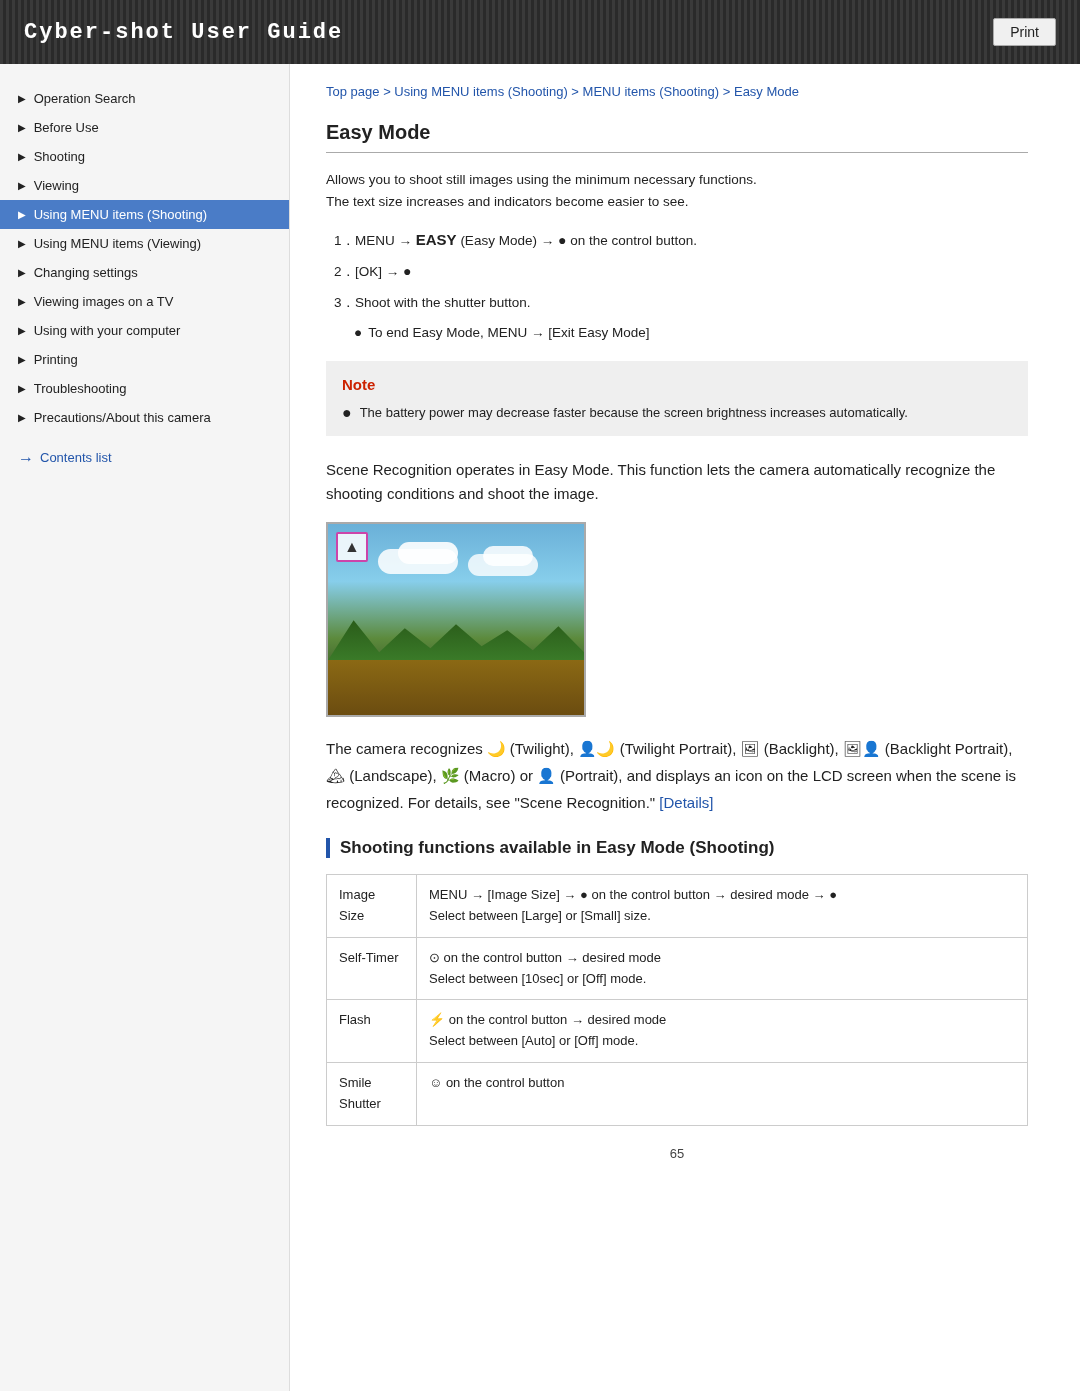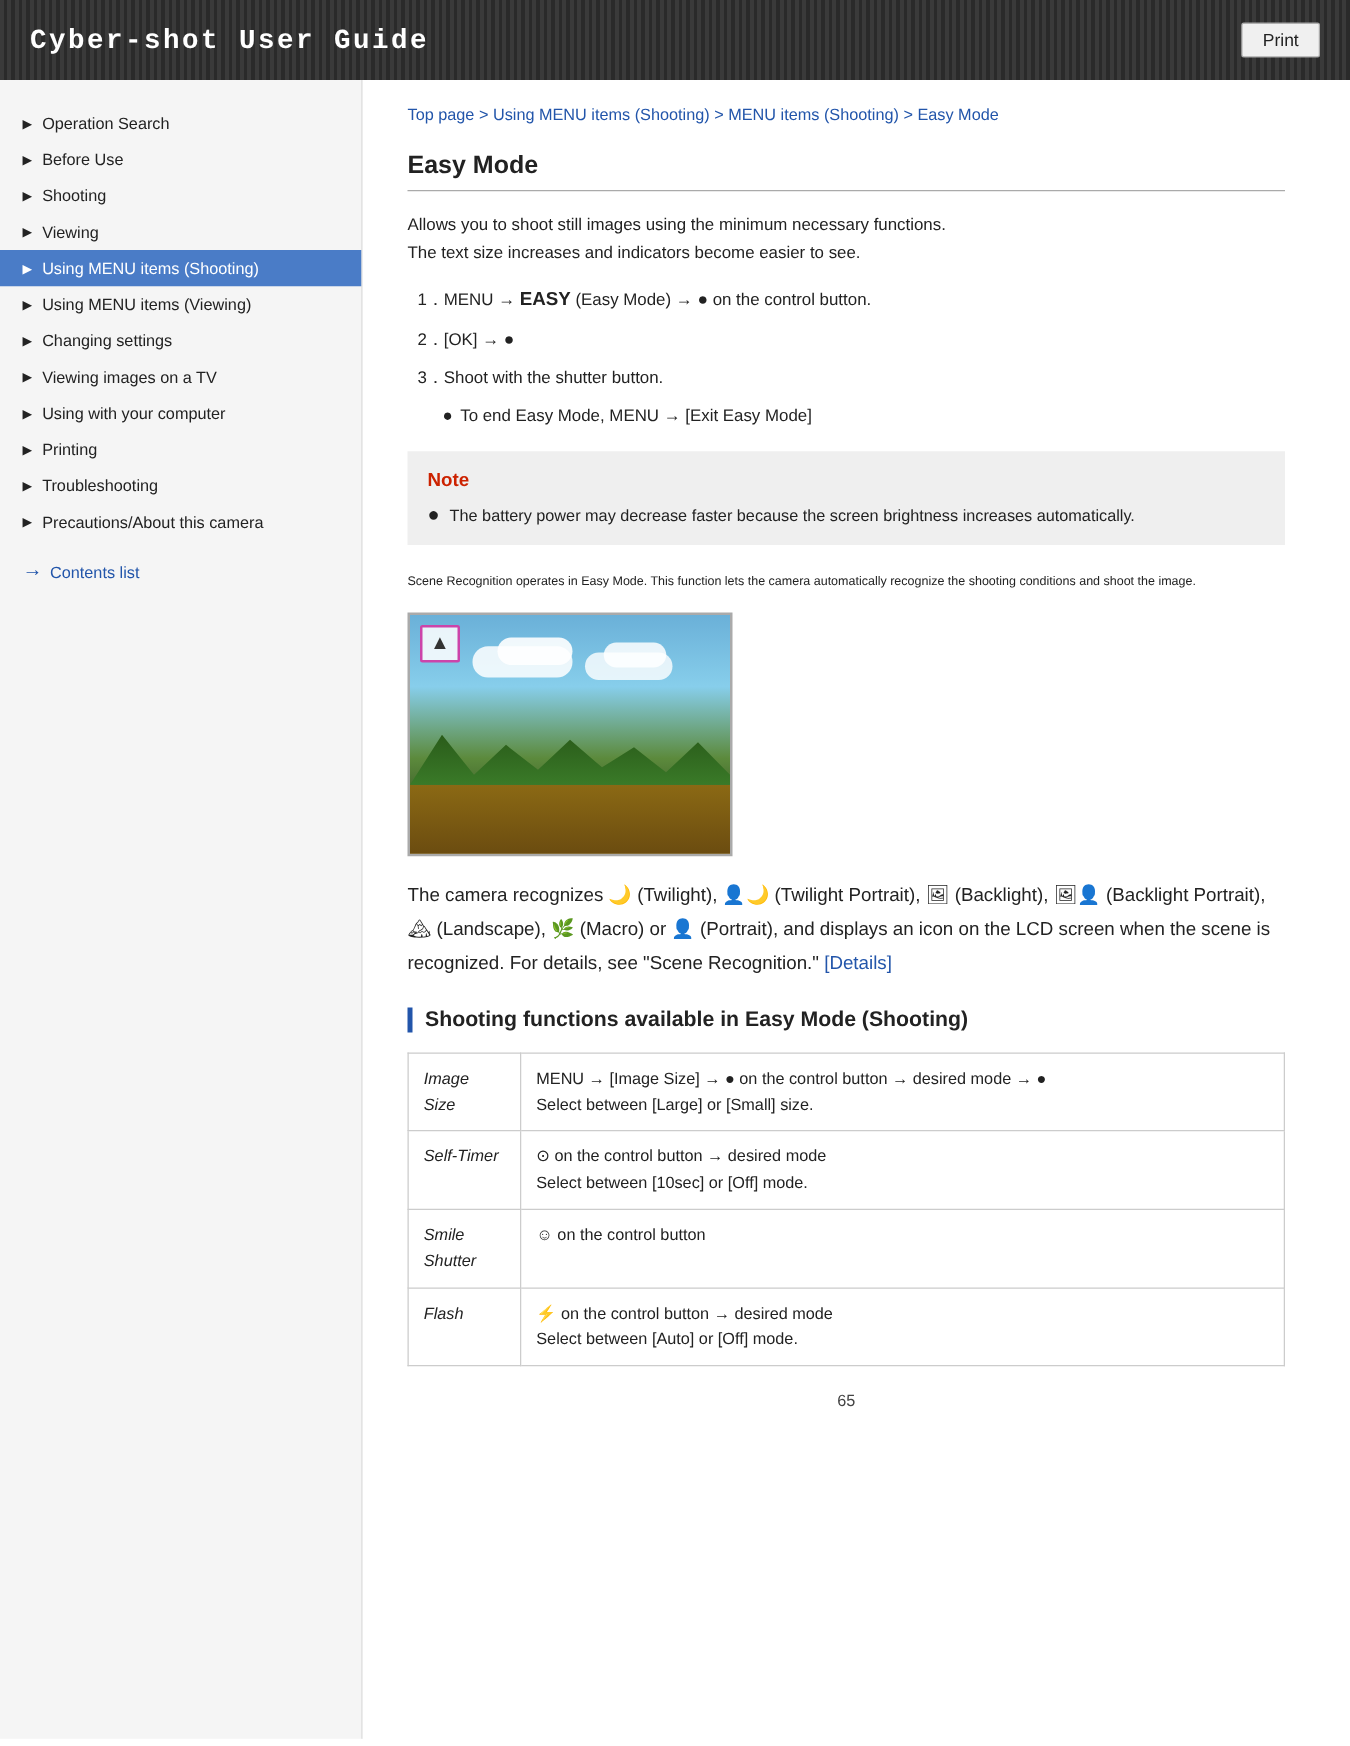--- a/index.html
+++ b/index.html
@@ -167,21 +167,21 @@
     .sub-section-title {
       font-size: 17px;
       font-weight: bold;
       color: #222;
       margin-bottom: 12px;
       border-left: 4px solid #2255aa;
       padding-left: 10px;
     }
 
     .body-text {
-      font-size: 10px;
+      font-size: 15px;
       line-height: 1.6;
       margin-bottom: 4px;
     }
 
     
     .scene-image-container {
       margin: 16px 0 18px 0;
       width: 260px;
       height: 195px;
       border: 2px solid #aaa;
@@ -237,21 +237,20 @@
     .functions-table td {
       border: 1px solid #ccc;
       padding: 10px 12px;
       vertical-align: top;
       line-height: 1.6;
     }
     .functions-table td:first-child {
       width: 90px;
       color: #222;
       font-size: 13px;
-      font-style: italic;
     }
 
     
     .page-number {
       text-align: center;
       padding: 20px 0 10px 0;
       font-size: 13px;
       color: #444;
     }
 
@@ -413,30 +412,30 @@
             </td>
           </tr>
           <tr>
             <td>Self-Timer</td>
             <td>
               <div>⊙ on the control button → desired mode</div>
               <div>Select between [10sec] or [Off] mode.</div>
             </td>
           </tr>
           <tr>
-            <td>Smile Shutter</td>
-            <td>
-              <div>☺ on the control button</div>
-            </td>
-          </tr>
-          <tr>
             <td>Flash</td>
             <td>
               <div>⚡ on the control button → desired mode</div>
               <div>Select between [Auto] or [Off] mode.</div>
             </td>
           </tr>
+          <tr>
+            <td>Smile Shutter</td>
+            <td>
+              <div>☺ on the control button</div>
+            </td>
+          </tr>
         </tbody>
     </table>
 
     <div class="page-number">65</div>
   </div>
 </div>
 
 </body></html>

